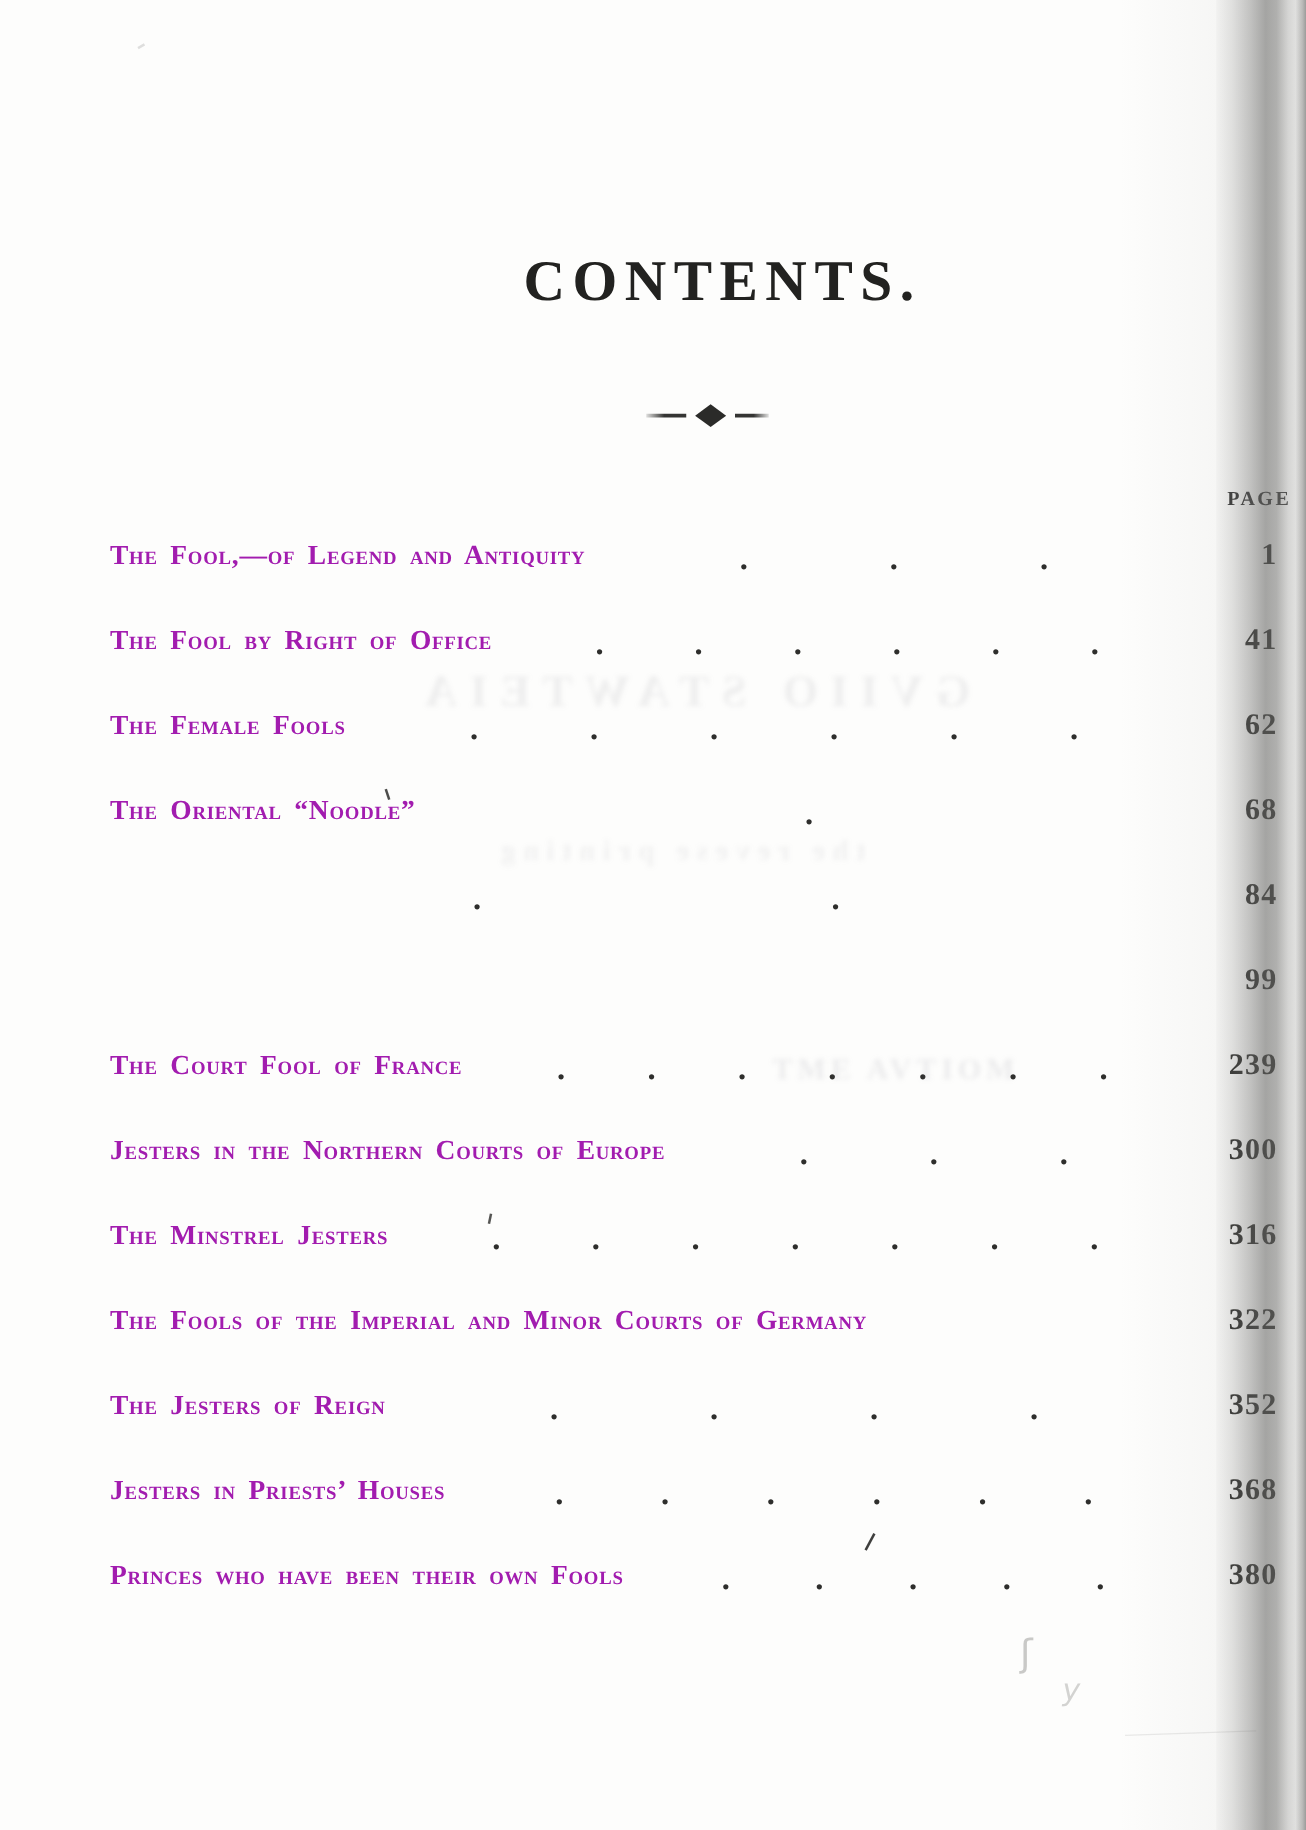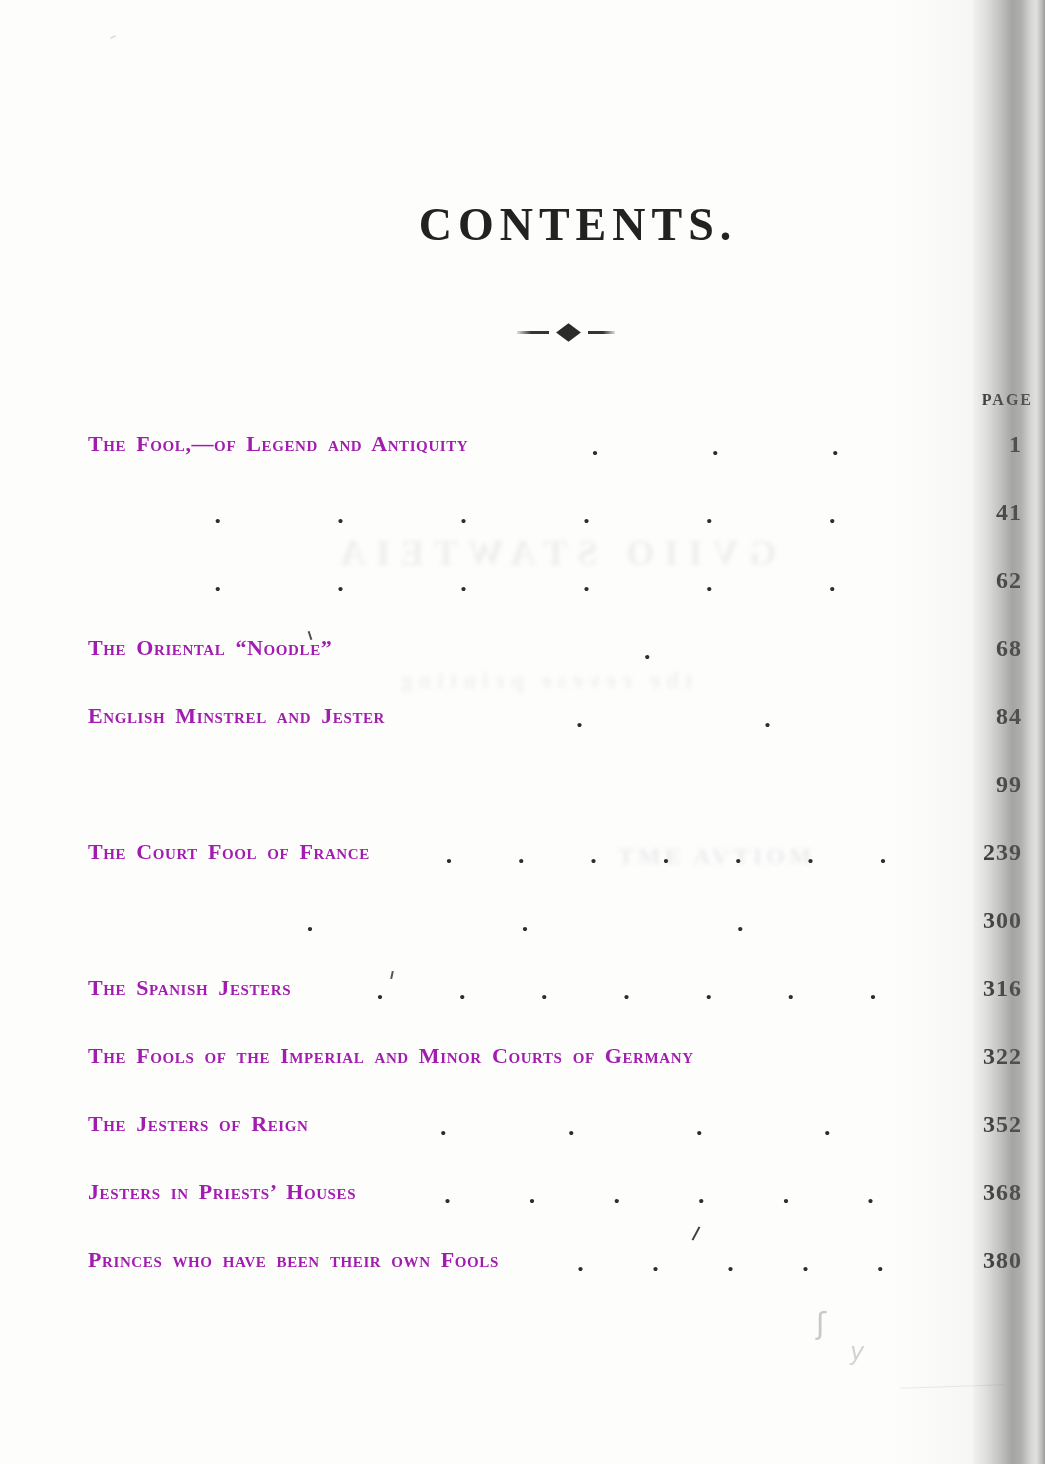--- a/index.html
+++ b/index.html
@@ -139,50 +139,51 @@
     <div class="toc-row">
       <span class="etitle">The Fool,—of Legend and Antiquity</span>
       <span class="dots">
           <i>.</i>
           <i>.</i>
           <i>.</i>
         </span>
       <span class="pnum">1</span>
     </div>
     <div class="toc-row">
+      <span class="etitle">The Fool by Right of Office</span>
       <span class="dots">
           <i>.</i>
           <i>.</i>
           <i>.</i>
           <i>.</i>
           <i>.</i>
           <i>.</i>
         </span>
       <span class="pnum">41</span>
     </div>
     <div class="toc-row">
+      <span class="etitle">The Female Fools</span>
       <span class="dots">
           <i>.</i>
           <i>.</i>
           <i>.</i>
           <i>.</i>
           <i>.</i>
           <i>.</i>
         </span>
       <span class="pnum">62</span>
     </div>
     <div class="toc-row">
       <span class="etitle">The Oriental “Noodle”</span>
       <span class="dots">
           <i>.</i>
         </span>
       <span class="pnum">68</span>
     </div>
     <div class="toc-row">
-      <span class="etitle">English Minstrel and Jester</span>
       <span class="dots">
           <i>.</i>
           <i>.</i>
         </span>
       <span class="pnum">84</span>
     </div>
     <div class="toc-row">
       <span class="dots"></span>
       <span class="pnum">99</span>
     </div>
@@ -193,29 +194,30 @@
           <i>.</i>
           <i>.</i>
           <i>.</i>
           <i>.</i>
           <i>.</i>
           <i>.</i>
         </span>
       <span class="pnum">239</span>
     </div>
     <div class="toc-row">
+      <span class="etitle">Jesters in the Northern Courts of Europe</span>
       <span class="dots">
           <i>.</i>
           <i>.</i>
           <i>.</i>
         </span>
       <span class="pnum">300</span>
     </div>
     <div class="toc-row">
-      <span class="etitle">The Spanish Jesters</span>
+      <span class="etitle">The Minstrel Jesters</span>
       <span class="dots">
           <i>.</i>
           <i>.</i>
           <i>.</i>
           <i>.</i>
           <i>.</i>
           <i>.</i>
           <i>.</i>
         </span>
       <span class="pnum">316</span>

